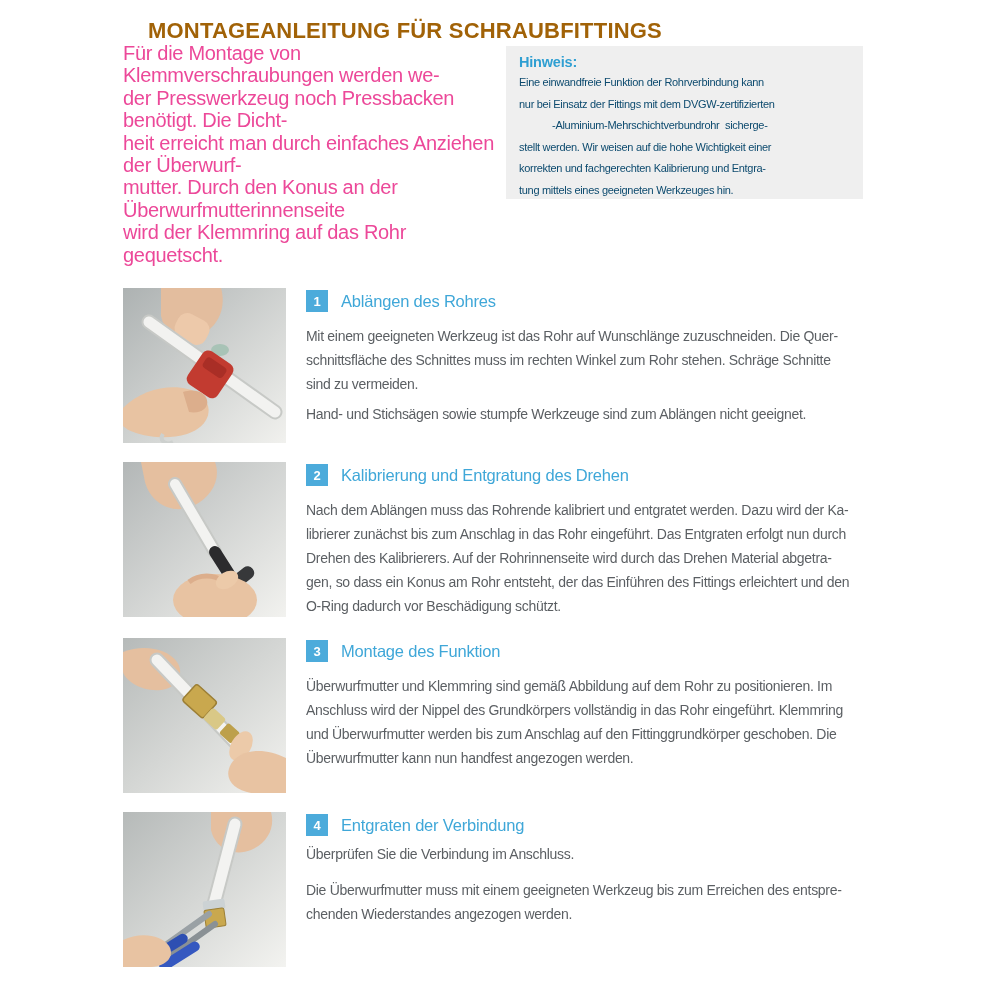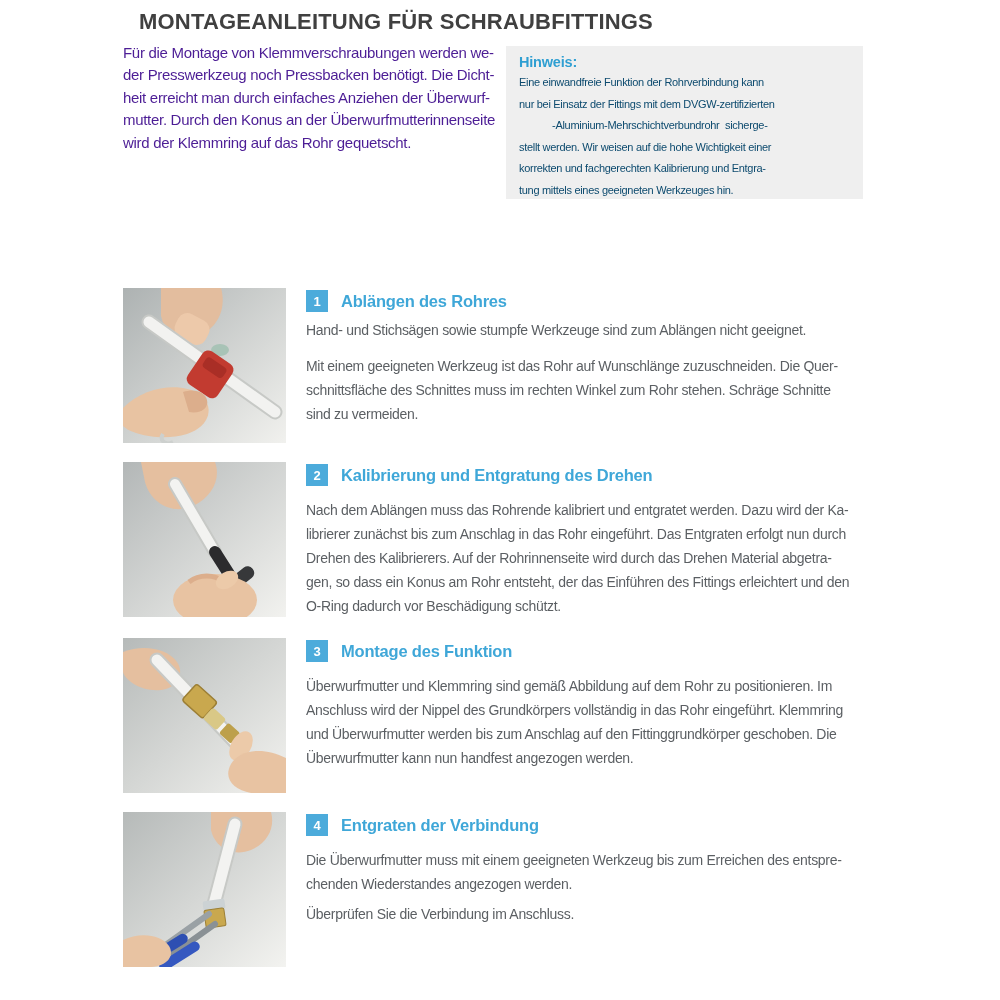--- a/index.html
+++ b/index.html
@@ -8,36 +8,36 @@
     width: 1000px;
     height: 1000px;
     background: #ffffff;
     font-family: "Liberation Sans", sans-serif;
     overflow: hidden;
   }
   .title {
     position: absolute;
     left: 136px;
     top: 6px;
-    margin: 3px;
+    margin: 12px;
     font-size: 22px;
     font-weight: 700;
     letter-spacing: 0.2px;
-    color: #404040;
+    color: #a16207;
   }
   .intro {
     position: absolute;
     left: 123px;
     top: 42px;
     width: 380px;
     margin: 0;
-    font-size: 15px;
+    font-size: 20px;
     line-height: 22.4px;
     letter-spacing: -0.3px;
-    color: #4c1d95;
+    color: #ec4899;
     white-space: pre-line;
   }
   .note {
     position: absolute;
     left: 506px;
     top: 46px;
     width: 357px;
     height: 153px;
     box-sizing: border-box;
     padding: 8px 12px 16px 13px;
@@ -94,21 +94,21 @@
     font-size: 13px;
     font-weight: 700;
     display: flex;
     align-items: center;
     justify-content: center;
     flex: 0 0 auto;
   }
   .step-heading {
     margin: 0;
     font-size: 16.5px;
-    font-weight: 700;
+    font-weight: 400;
     letter-spacing: -0.2px;
     color: #3fa7d8;
   }
   .step-par {
     margin: 12px 0 0 0;
     font-size: 14px;
     line-height: 24px;
     letter-spacing: -0.3px;
     color: #5b5f63;
     white-space: pre-line;
@@ -160,24 +160,24 @@
         <path d="M0,120 C22,98 58,94 76,106 C92,117 88,138 64,146 C38,154 8,146 0,138 Z" fill="#e8c3a2"></path>
         <path d="M60,104 C72,100 82,104 84,112 C86,120 78,126 66,124 Z" fill="#dcae8c"></path>
         <path d="M40,146 C36,152 42,158 50,154" stroke="#cdd0ce" stroke-width="4" fill="none"></path>
       </svg>
     </figure>
     <div class="content">
       <header class="step-header">
         <span class="badge">1</span>
         <h2 class="step-heading">Ablängen des Rohres</h2>
       </header>
-      <p class="step-par follow">Hand- und Stichsägen sowie stumpfe Werkzeuge sind zum Ablängen nicht geeignet.</p>
       <p class="step-par">Mit einem geeigneten Werkzeug ist das Rohr auf Wunschlänge zuzuschneiden. Die Quer-
 schnittsfläche des Schnittes muss im rechten Winkel zum Rohr stehen. Schräge Schnitte
 sind zu vermeiden.</p>
+      <p class="step-par follow">Hand- und Stichsägen sowie stumpfe Werkzeuge sind zum Ablängen nicht geeignet.</p>
     </div>
   </section>
 
   <section class="step" style="top:462px">
     <figure class="photo">
       <svg width="163" height="155" viewBox="0 0 163 155">
         <defs>
           <linearGradient id="bg2" x1="0" y1="0" x2="1" y2="1">
             <stop offset="0" stop-color="#b3b7b7"></stop>
               <stop offset="1" stop-color="#f2f2ef"></stop>
@@ -271,19 +271,19 @@
           <rect x="30" y="143" width="46" height="10" rx="5" fill="#3558c0"></rect>
         </g>
         <path d="M0,128 C16,120 38,122 46,134 C52,144 44,154 28,155 L0,155 Z" fill="#e8c3a2"></path>
       </svg>
     </figure>
     <div class="content">
       <header class="step-header">
         <span class="badge">4</span>
         <h2 class="step-heading">Entgraten der Verbindung</h2>
       </header>
+      <p class="step-par follow">Überprüfen Sie die Verbindung im Anschluss.</p>
       <p class="step-par">Die Überwurfmutter muss mit einem geeigneten Werkzeug bis zum Erreichen des entspre-
 chenden Wiederstandes angezogen werden.</p>
-      <p class="step-par follow">Überprüfen Sie die Verbindung im Anschluss.</p>
     </div>
   </section>
 
 </div>
 
 </body></html>

